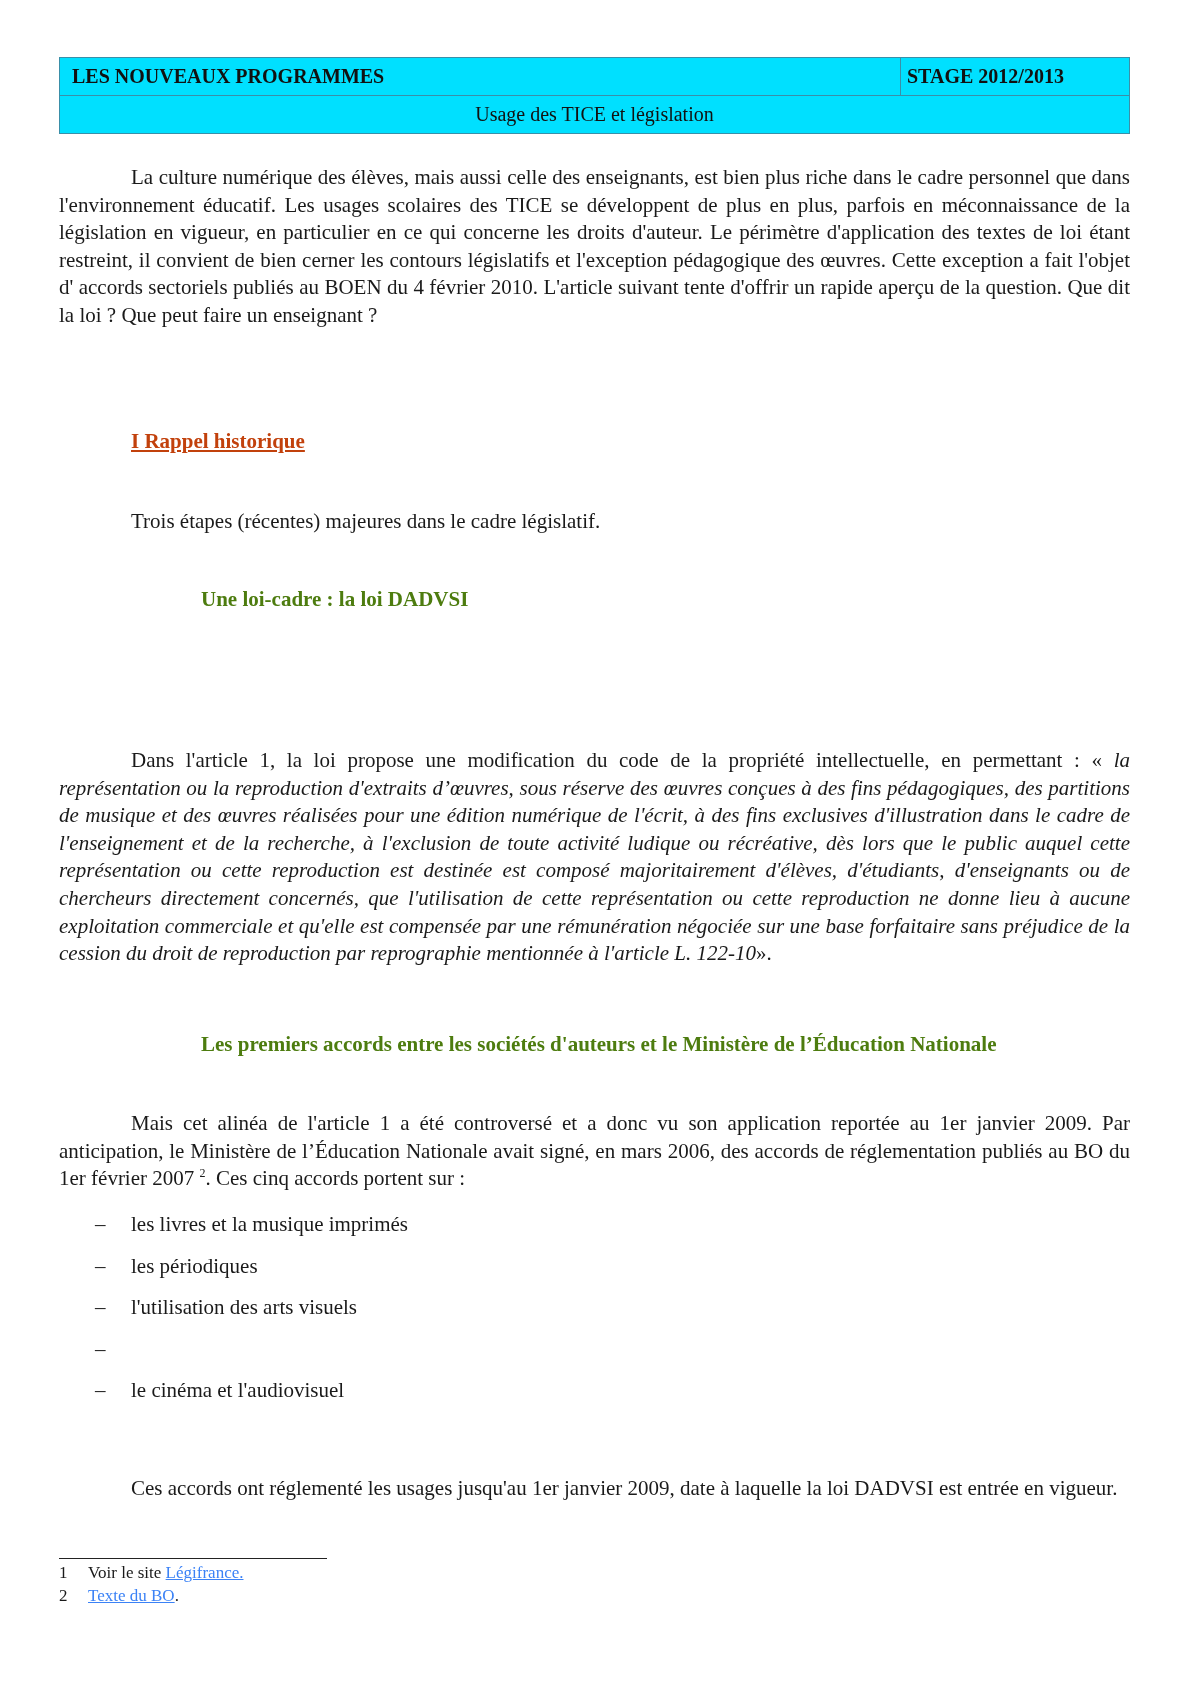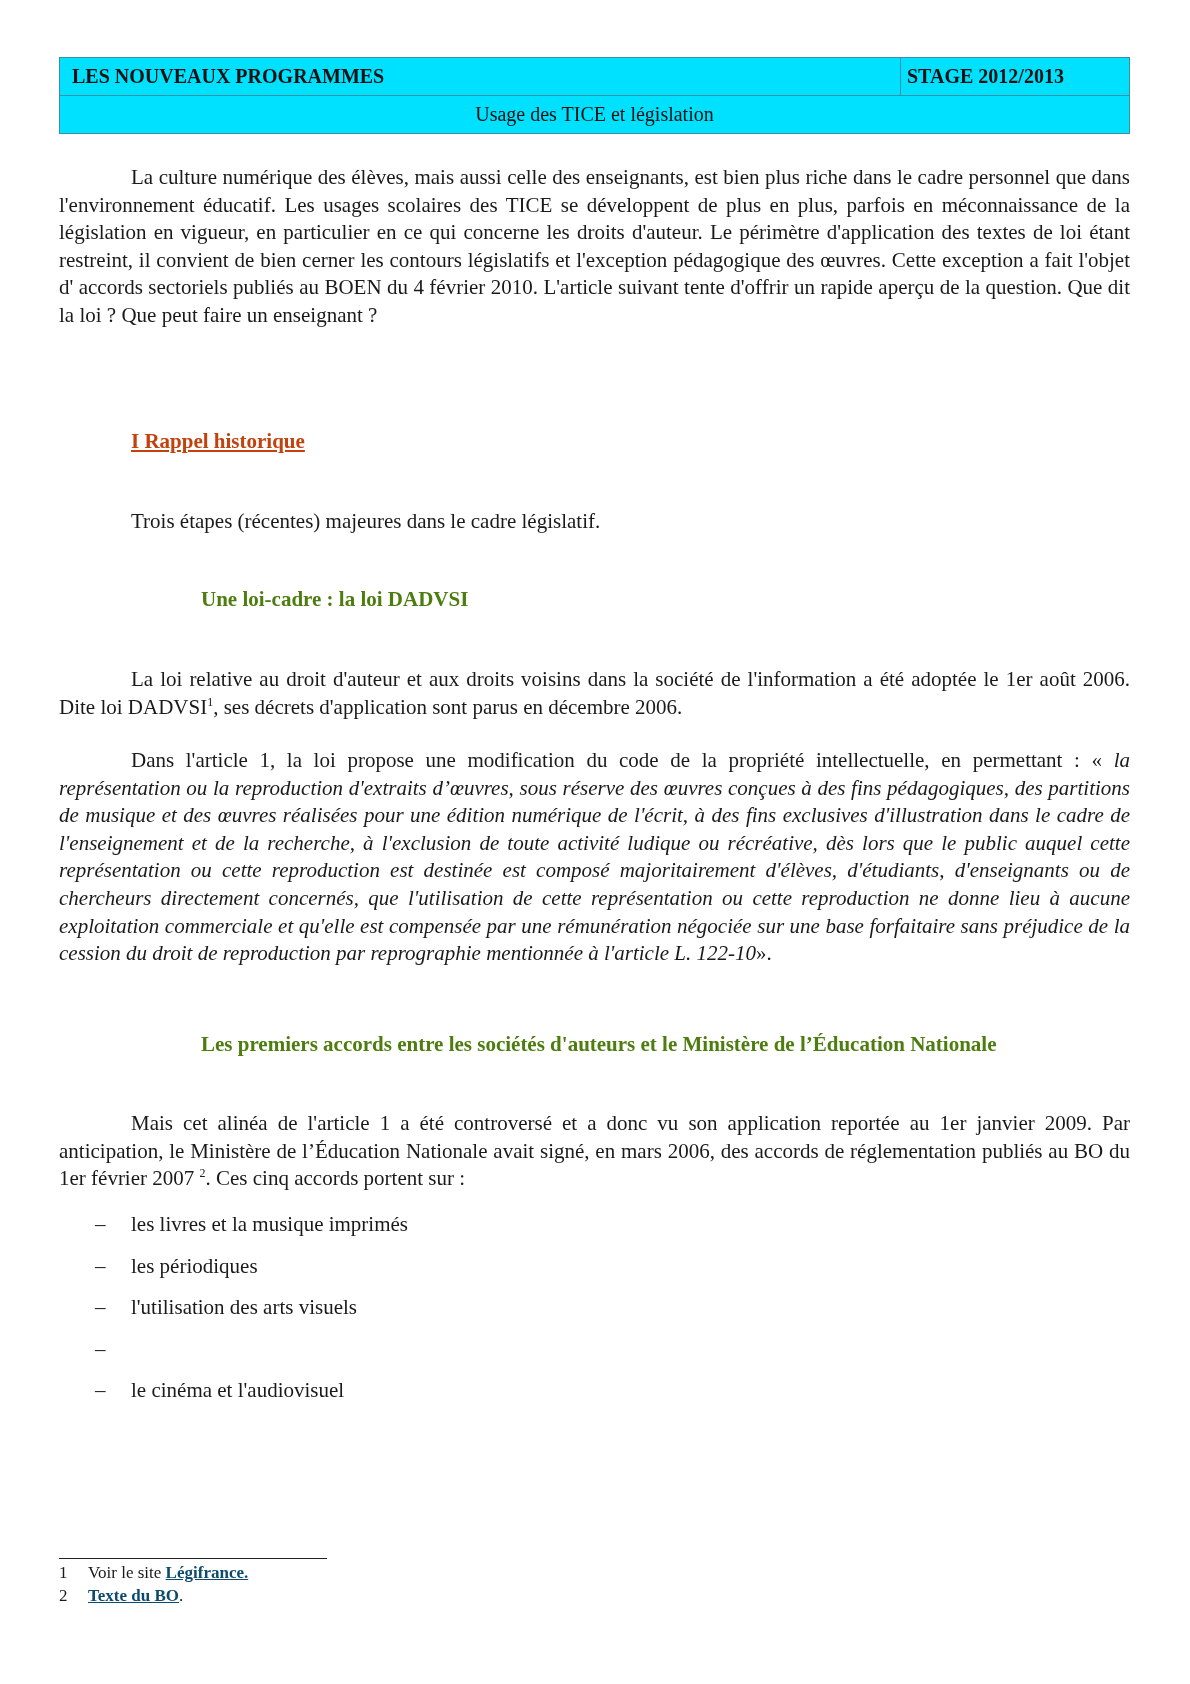--- a/index.html
+++ b/index.html
@@ -113,23 +113,22 @@
     .footnotes {
       position: absolute;
       top: 1504px;
       left: 0;
       font-size: 17px;
       line-height: 23px;
     }
     .footnotes .fn { display: flex; }
     .footnotes .fn .num { width: 29px; }
     .footnotes a {
-      color: #0c4a6e;
+      color: #3b82f6;
       text-decoration: underline;
-      font-weight: bold;
     }
 
     .footer-bar {
       position: absolute;
       top: 1581px;
       left: 0;
       width: 1071px;
       height: 27px;
       background: #c0c0c0;
       font-size: 21px;
@@ -158,36 +157,36 @@
     </table>
 
   <p class="para p-intro">La culture numérique des élèves, mais aussi celle des enseignants, est bien plus riche dans le cadre personnel que dans l'environnement éducatif. Les usages scolaires des TICE se développent de plus en plus, parfois en méconnaissance de la législation en vigueur, en particulier en ce qui concerne les droits d'auteur. Le périmètre d'application des textes de loi étant restreint, il convient de bien cerner les contours législatifs et l'exception pédagogique des œuvres. Cette exception a fait l'objet d' accords sectoriels publiés au BOEN du 4 février 2010.  L'article suivant tente d'offrir un rapide aperçu de la question. Que dit la loi ? Que peut faire un enseignant ?</p>
 
   <div class="h-red">I Rappel historique</div>
 
   <div class="line-trois">Trois étapes (récentes) majeures dans le cadre législatif.</div>
 
   <div class="h-blue h-blue-1">Une loi-cadre : la loi DADVSI </div>
 
-  <p class="para p-loi"><span>La loi relative au droit d'auteur et aux droits voisins dans la société de l'information a été adoptée le 1er août 2006. Dite loi DADVSI</span><sup>1</sup><span>, ses décrets d'application sont parus en décembre 2006.</span></p>
 
   <p class="para p-article"><span>Dans l'article 1, la loi propose une modification du code de la propriété intellectuelle, en permettant : « </span><span class="quote">la représentation ou la reproduction d'extraits d’œuvres, sous réserve des œuvres conçues à des fins pédagogiques, des partitions de musique et des œuvres réalisées pour une édition numérique de l'écrit, à des fins exclusives d'illustration dans le cadre de l'enseignement et de la recherche, à l'exclusion de toute activité ludique ou récréative, dès lors que le public auquel cette représentation ou cette reproduction est destinée est composé majoritairement d'élèves, d'étudiants, d'enseignants ou de chercheurs directement concernés, que l'utilisation de cette représentation ou cette reproduction ne donne lieu à aucune exploitation commerciale et qu'elle est compensée par une rémunération négociée sur une base forfaitaire sans préjudice de la cession du droit de reproduction par reprographie mentionnée à l'article L. 122-10</span><span>».</span></p>
 
   <div class="h-blue h-blue-2">Les premiers accords entre les sociétés d'auteurs et le Ministère de l’Éducation Nationale</div>
 
   <p class="para p-mais"><span>Mais cet alinéa de l'article 1 a été controversé et a donc vu son application reportée au 1er janvier 2009. Par anticipation, le Ministère de l’Éducation Nationale avait signé, en mars 2006, des accords de réglementation publiés au BO du 1er février 2007 </span><sup>2</sup><span>. Ces cinq accords portent sur :</span></p>
 
   <ul class="list">
     <li><span class="dash">–</span><span>les livres et la musique imprimés</span></li>
     <li><span class="dash">–</span><span>les périodiques</span></li>
     <li><span class="dash">–</span><span>l'utilisation des arts visuels</span></li>
     <li><span class="dash">–</span></li>
     <li><span class="dash">–</span><span>le cinéma et l'audiovisuel</span></li>
   </ul>
 
+  <p class="para p-ces">Ces accords ont réglementé les usages jusqu'au 1er janvier 2009, date à laquelle la loi DADVSI est entrée en vigueur.</p>
 
   <div class="fn-rule"></div>
 
   <div class="footnotes">
     <div class="fn">
       <span class="num">1</span>
       <span><span>Voir le site </span><a>Légifrance.</a><span></span></span>
     </div>
     <div class="fn">
       <span class="num">2</span>

